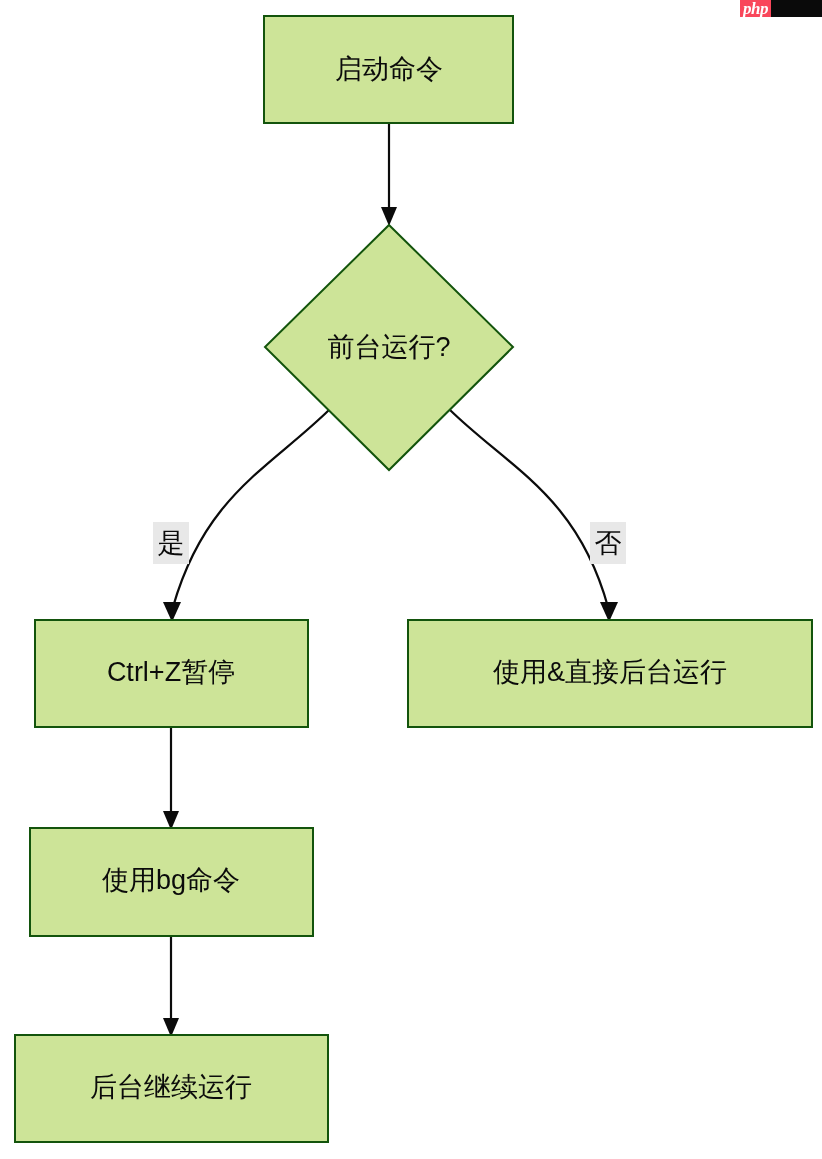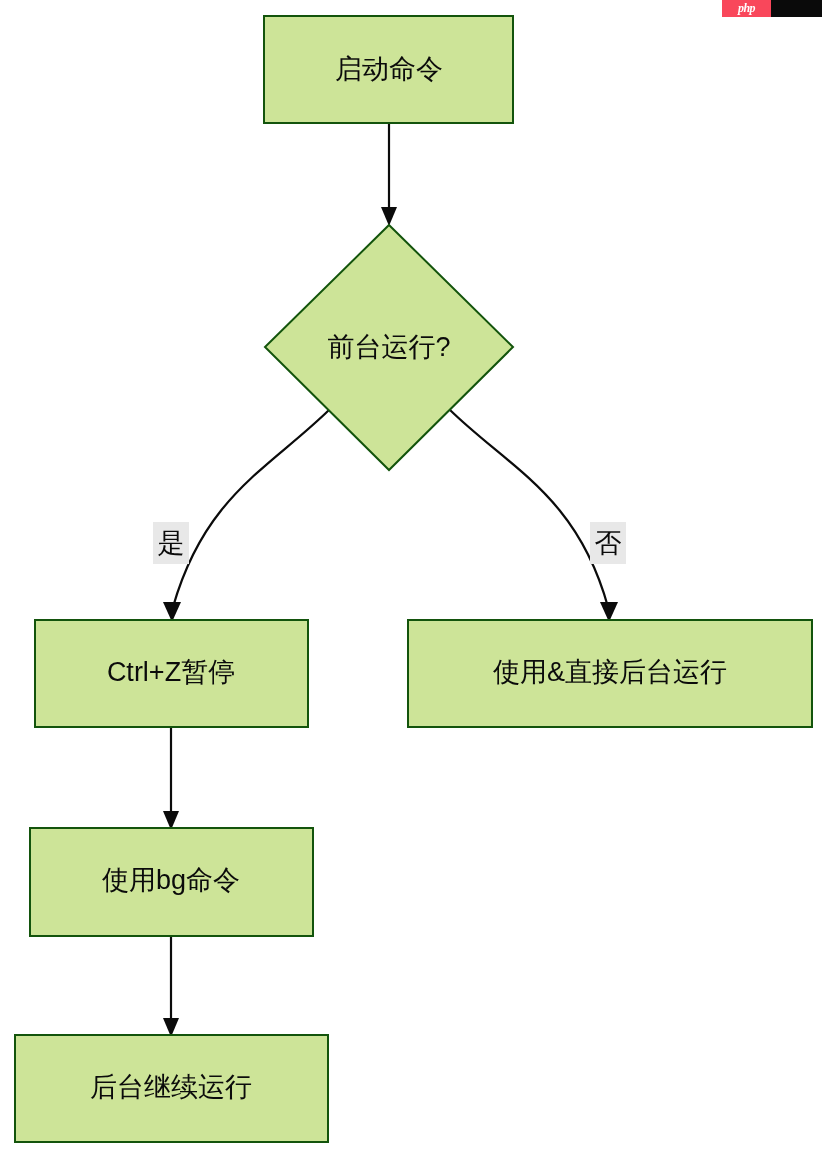--- a/index.html
+++ b/index.html
@@ -59,27 +59,27 @@
   
   #watermark {
     position: absolute;
     top: 0;
     right: 0;
     height: 17px;
     display: flex;
     align-items: stretch;
   }
   #watermark .wm-logo {
-    width: 49px;
+    width: 31px;
     background: #f9475b;
     color: #ffffff;
     font-family: "Liberation Serif", "DejaVu Serif", serif;
     font-style: italic;
     font-weight: bold;
-    font-size: 12px;
+    font-size: 17px;
     line-height: 17px;
     text-align: center;
     letter-spacing: -0.5px;
   }
   #watermark .wm-bar {
     width: 51px;
     background: #0a0a0a;
   }
 </style>
 </head>

